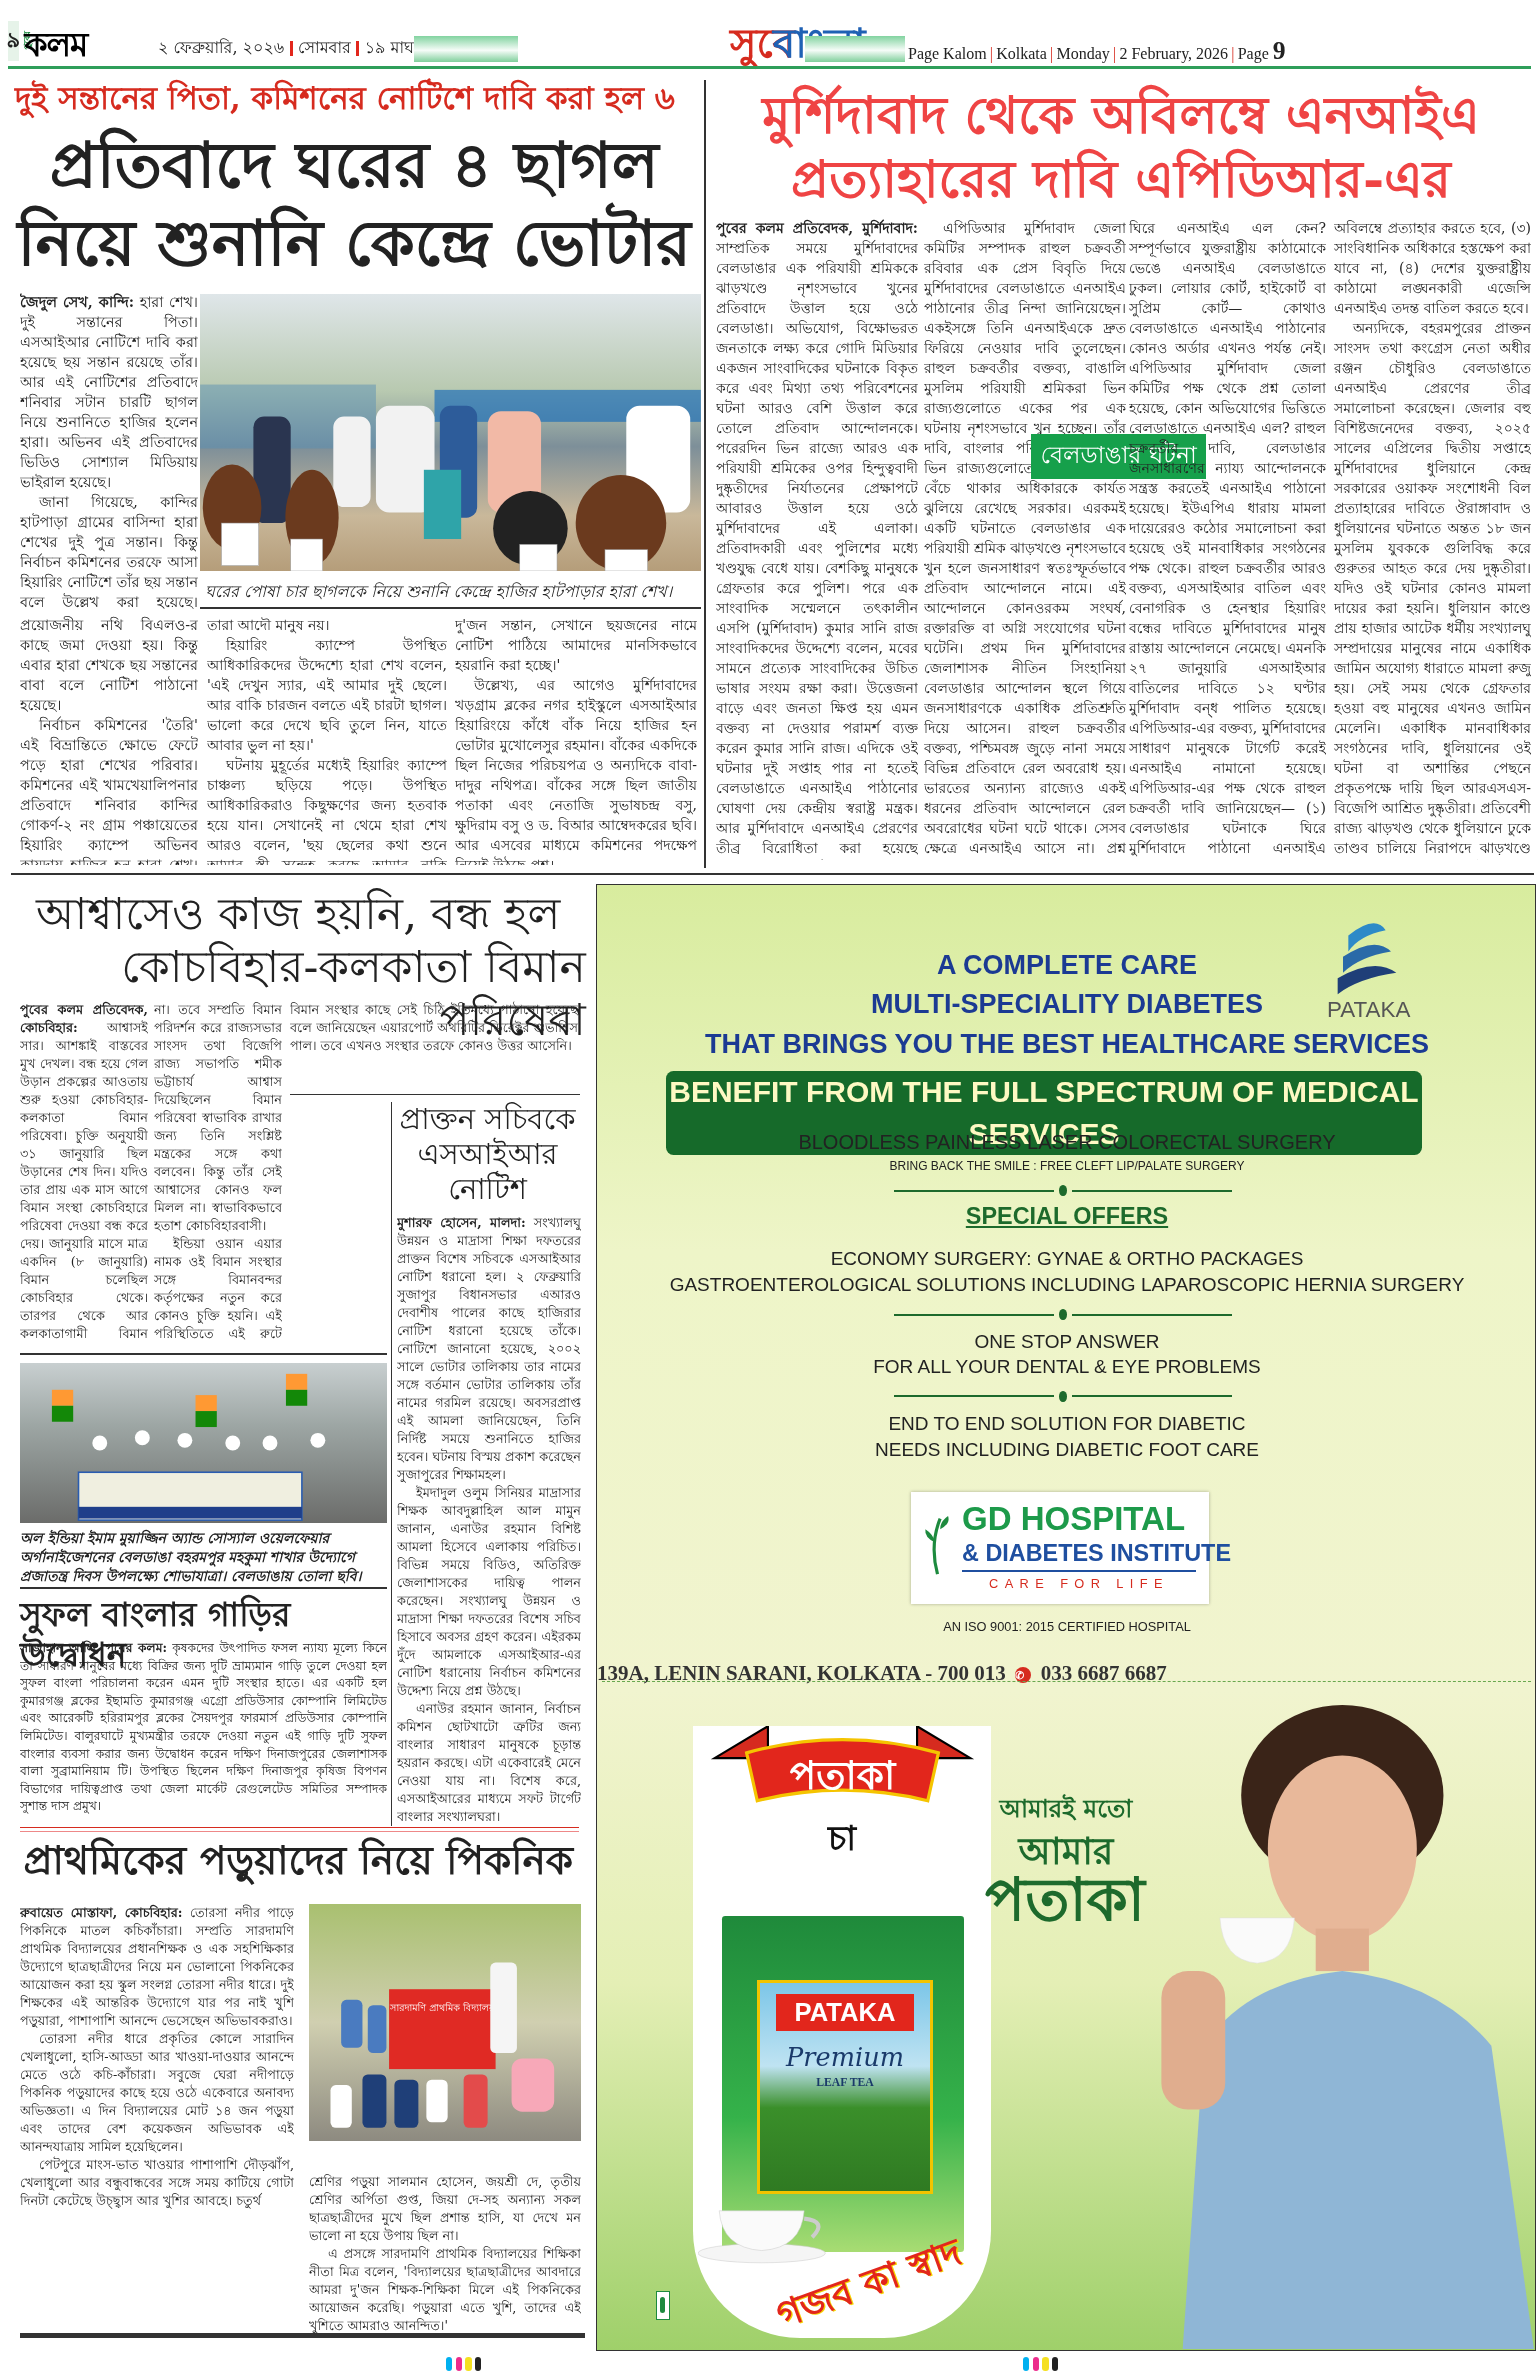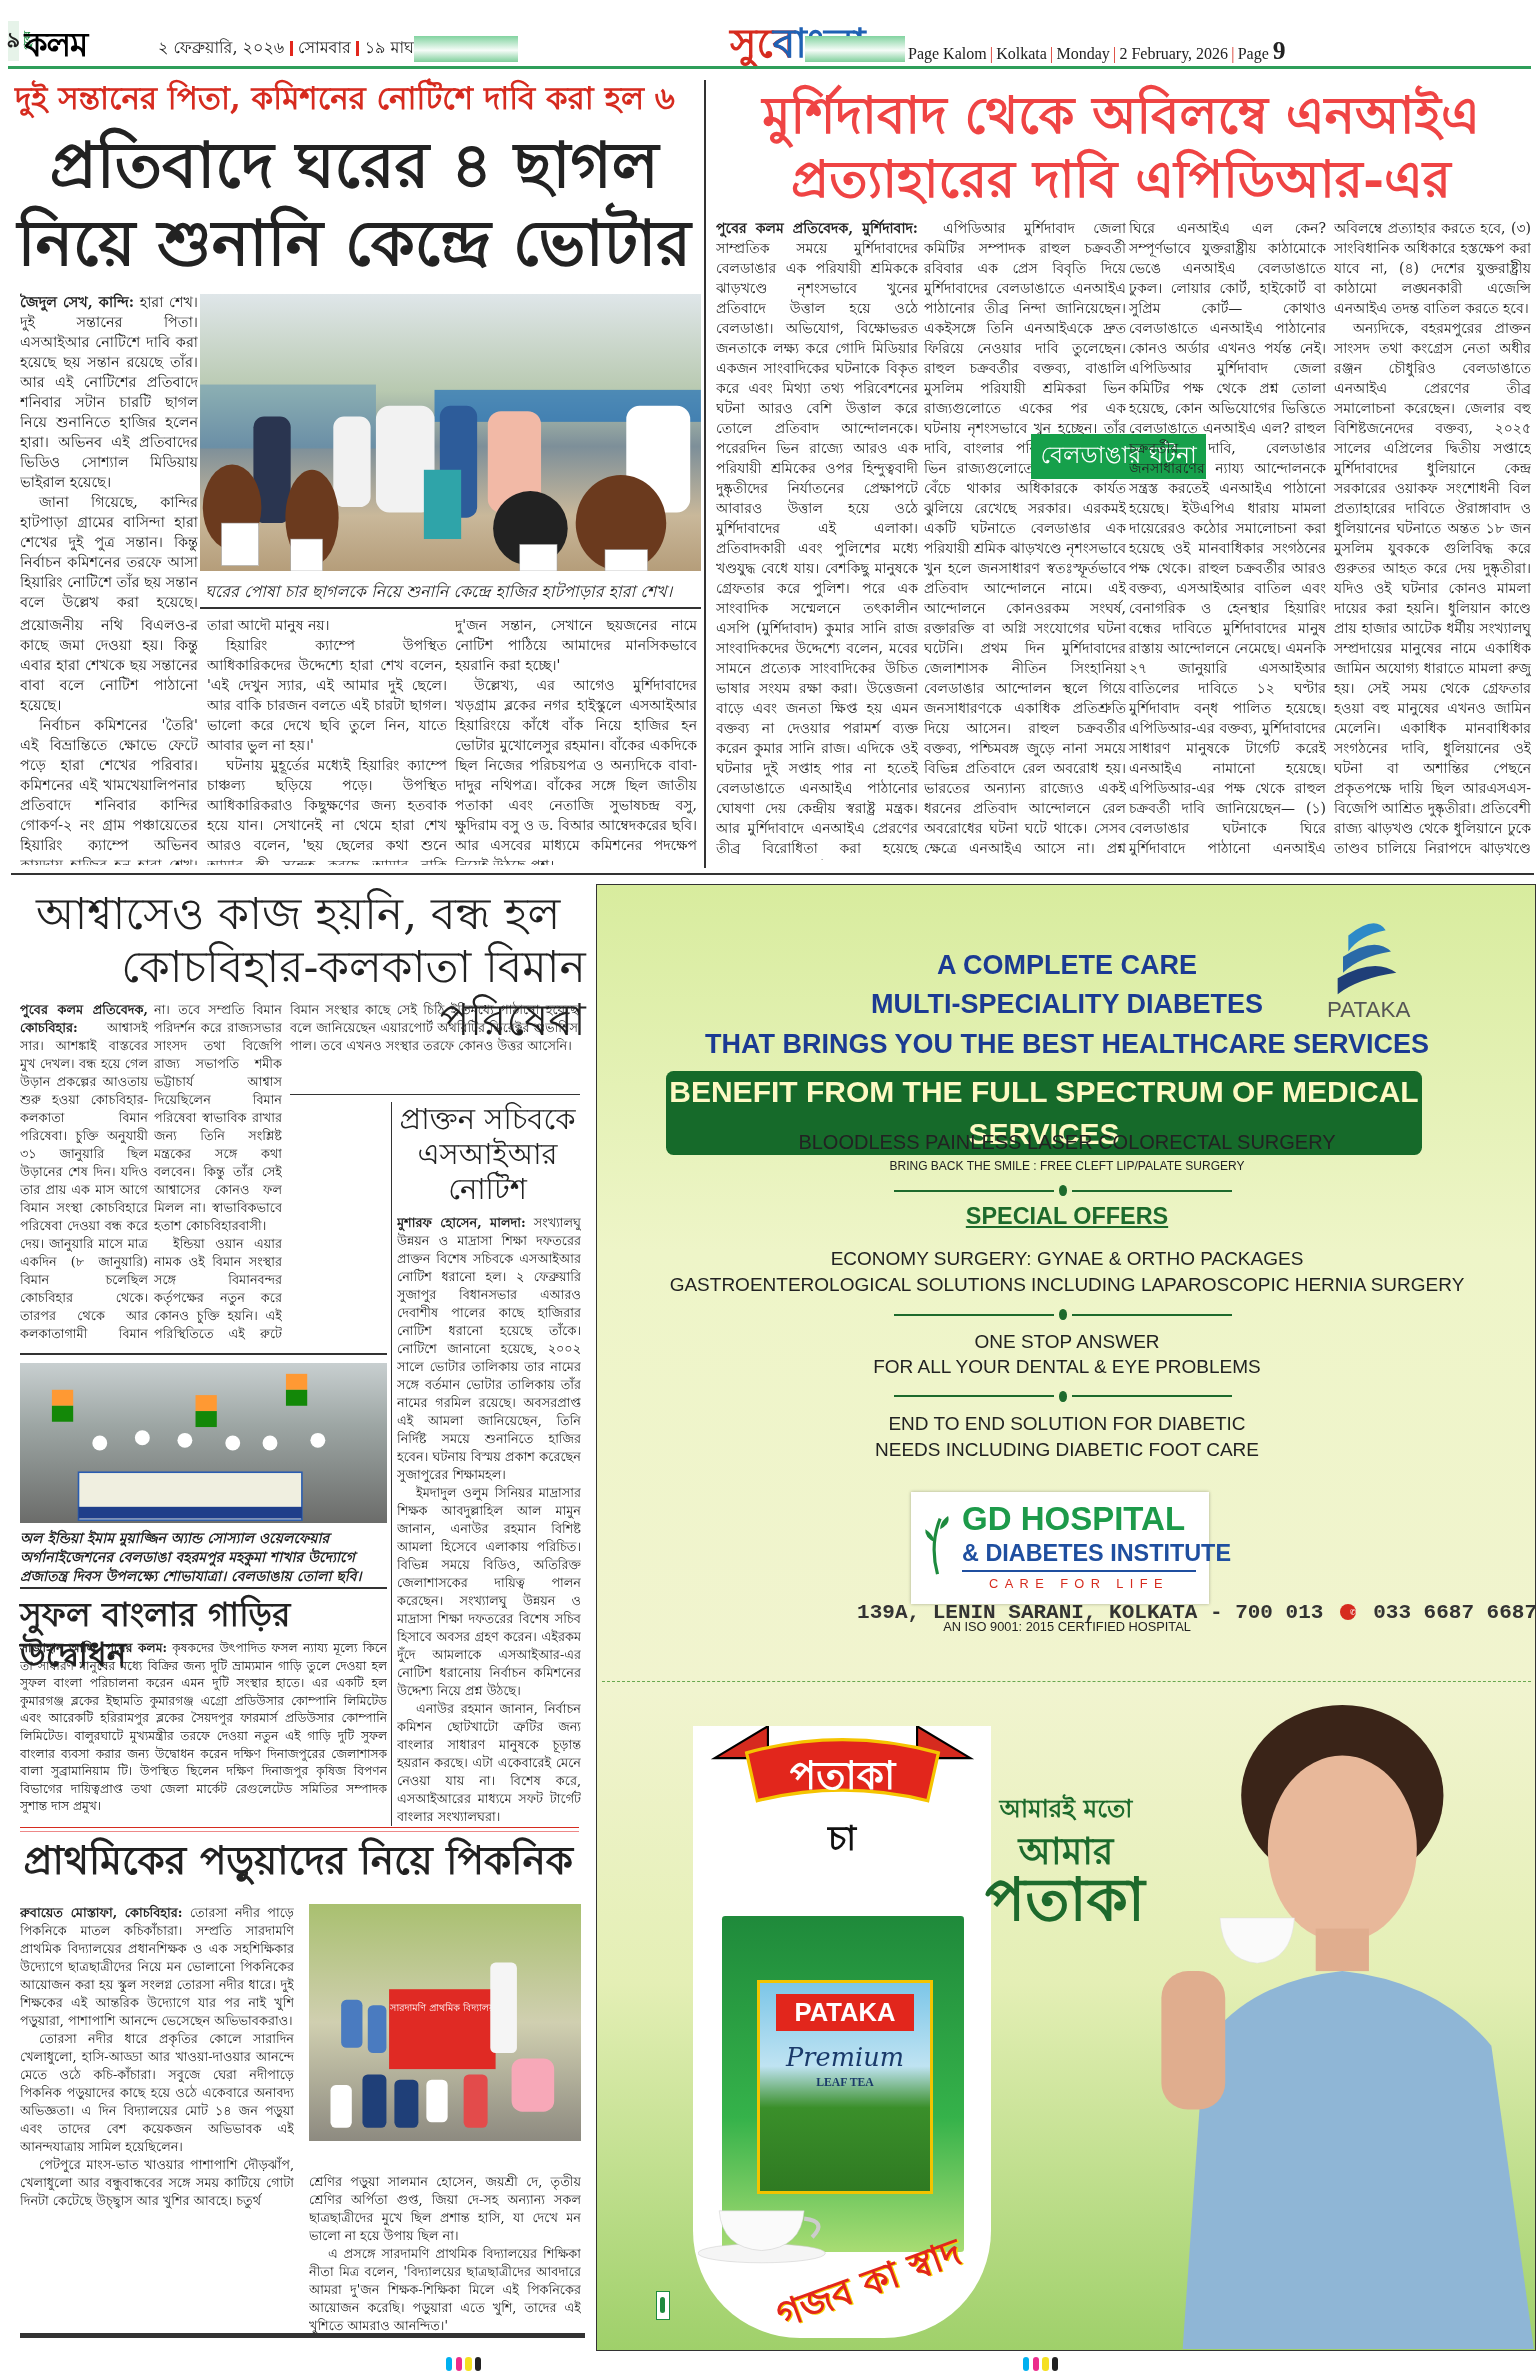--- a/index.html
+++ b/index.html
@@ -303,21 +303,21 @@
       <path d="M40 10 Q20 60 35 115" stroke="#1d8a3e" stroke-width="6" fill="none"></path>
       <path d="M40 30 Q60 20 55 5 Q40 15 40 30 Z" fill="#1d8a3e"></path>
       <path d="M30 55 Q10 45 12 30 Q28 40 30 55 Z" fill="#1d8a3e"></path>
     </svg>
     <div class="abs" style="left:51px; top:8px; font-family:'Liberation Sans',sans-serif; font-weight:bold; font-size:33px; color:#1d9a4a; white-space:nowrap;">GD HOSPITAL</div>
     <div class="abs" style="left:51px; top:48px; font-family:'Liberation Sans',sans-serif; font-weight:bold; font-size:23.4px; color:#1f4fa0; white-space:nowrap;">&amp; DIABETES INSTITUTE</div>
     <div class="abs" style="left:51px; top:78px; width:234px; height:1.6px; background:#1f4fa0;"></div>
     <div class="abs" style="left:51px; top:84px; width:234px; text-align:center; font-family:'Liberation Sans',sans-serif; font-size:12.8px; letter-spacing:6.4px; color:#d62b1f;">CARE FOR LIFE</div>
   </div>
   <div class="abs t2" style="left:0; top:730px; width:940px; font-size:12.8px;">AN ISO 9001: 2015 CERTIFIED HOSPITAL</div>
-  <div class="abs" style="left:0; top:716px; width:940px; text-align:right; font-family:Liberation Mono, monospace; font-weight:bold; font-size:21px; color:#333;">
+  <div class="abs" style="left:0; top:776px; width:940px; text-align:left; font-family:Liberation Serif, serif; font-weight:bold; font-size:21px; color:#333;">
     <span>139A, LENIN SARANI, KOLKATA - 700 013</span>
     <span style="display:inline-block; width:16px; height:16px; border-radius:50%; background:#d62b1f; color:#fff; font-size:10.7px; line-height:16px; vertical-align:middle; margin:0 4.3px;">✆</span>
     <span>033 6687 6687</span>
   </div>
   <div class="abs dash" style="left:5.3px; top:796px; width:929px;"></div>
 
   <div class="abs tea-frame" style="left:96px; top:841px; width:298px; height:612px;"></div>
   <div class="abs" style="left:107px; top:841px; width:277px; height:91px;">
     <svg width="277" height="91" viewBox="0 0 520 170">
       <polygon points="20,60 120,0 120,60" fill="#d62b1f" stroke="#000" stroke-width="4"></polygon>

